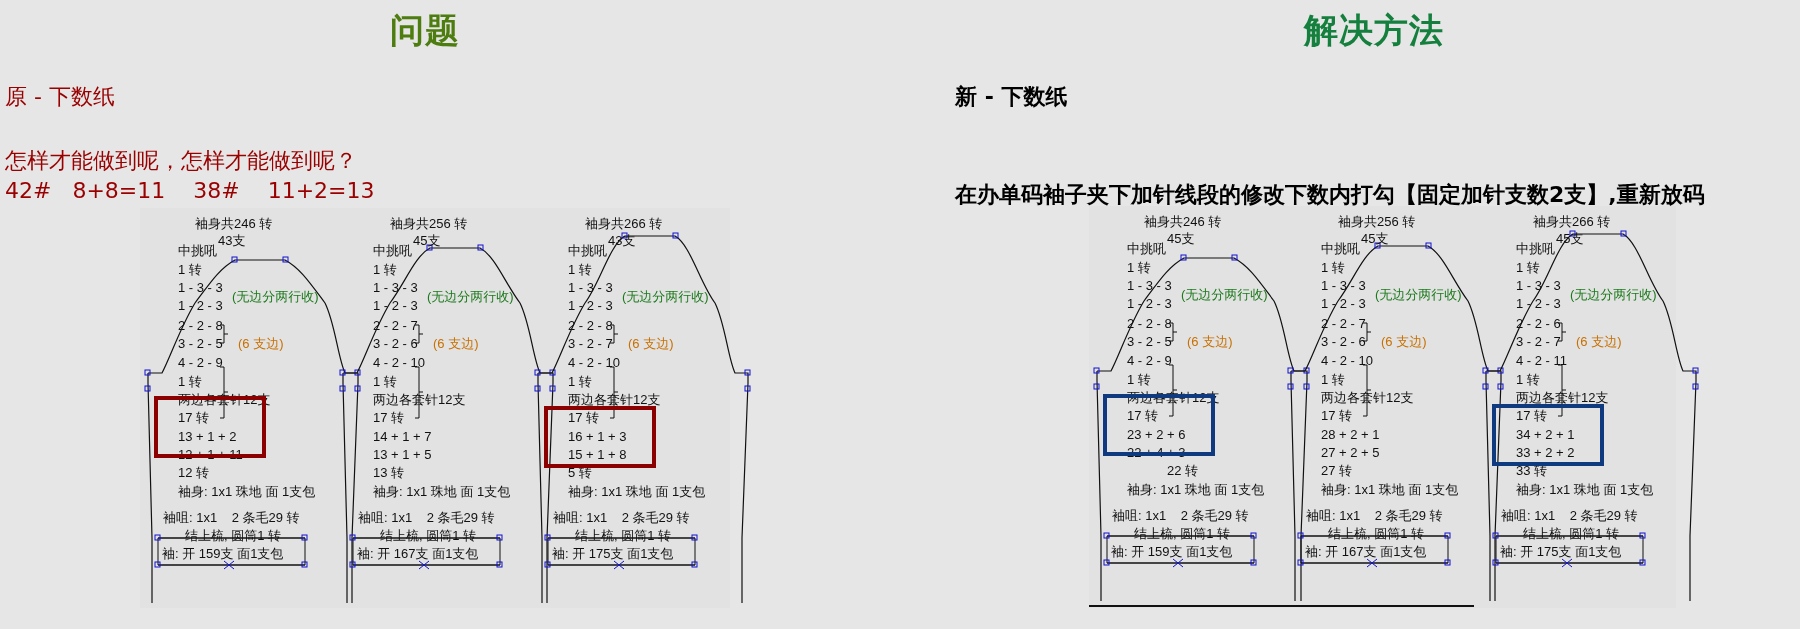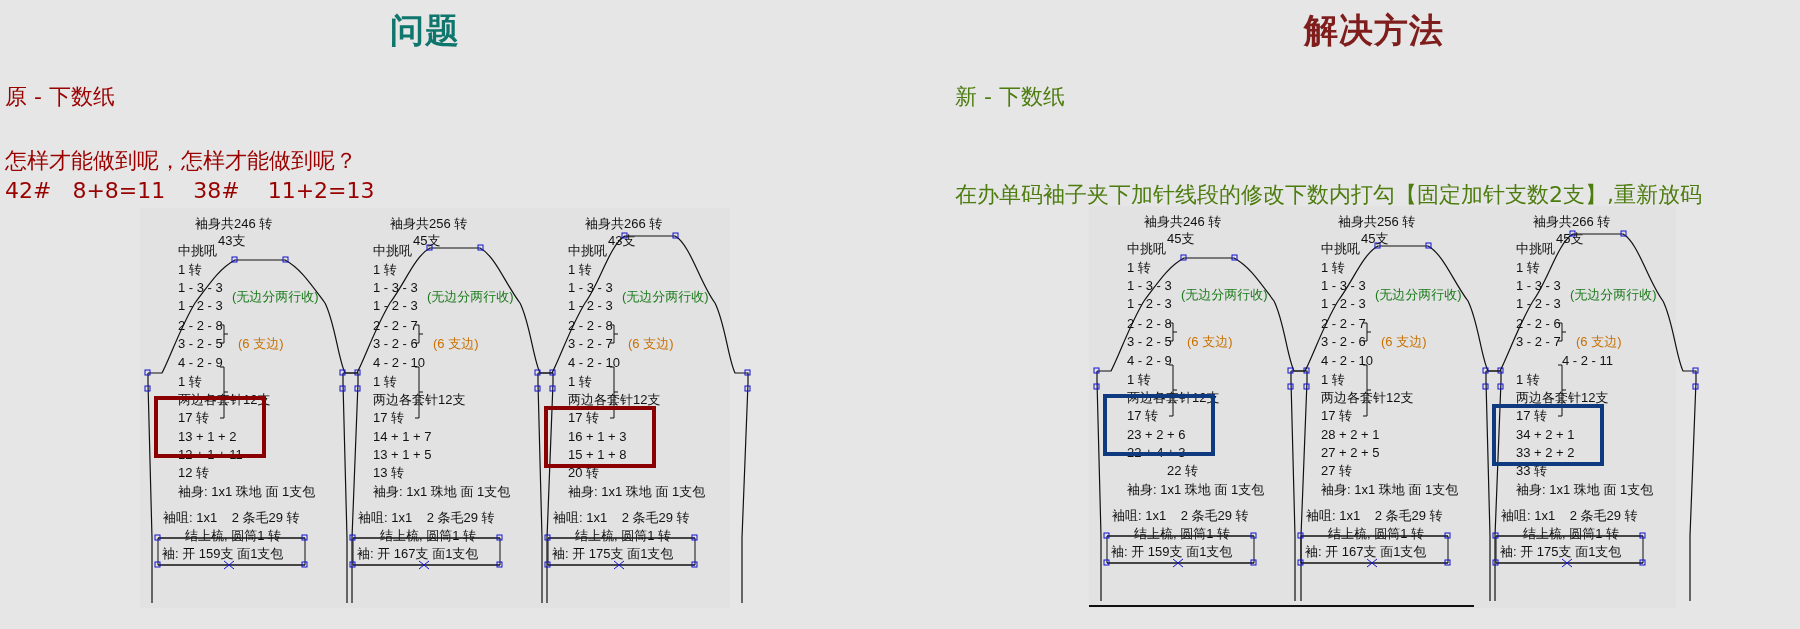--- a/index.html
+++ b/index.html
@@ -1,23 +1,23 @@
 <!DOCTYPE html>
 <html><head>
 <meta charset="utf-8">
 <style>
   html,body{margin:0;padding:0;}
   body{width:1800px;height:629px;background:#e6e6e6;position:relative;overflow:hidden;
        font-family:"DejaVu Sans","Liberation Sans",sans-serif;}
   .title{position:absolute;top:8px;font-size:34px;font-weight:bold;letter-spacing:1px;}
-  .title.red{left:390px;color:#0f766e;}
-  .title.blue{left:1304px;color:#7f1d1d;}
+  .title.red{left:390px;color:#4d7c0f;}
+  .title.blue{left:1304px;color:#15803d;}
   .line{position:absolute;font-size:22px;white-space:nowrap;}
   .red-t{color:#9a0000;}
-  .blue-t{color:#4d7c0f;}
+  .blue-t{color:#000000;font-weight:bold;}
   .panel{position:absolute;background:#e2e2e2;}
   .sleeve{position:absolute;width:196px;height:400px;}
   .sleeve svg{position:absolute;left:0;top:0;}
   .lbl{position:absolute;font-family:"Liberation Sans","DejaVu Sans",sans-serif;font-size:13px;color:#111;white-space:nowrap;line-height:14px;}
   .lbl.green{color:#1a7a1a;}
   .lbl.orange{color:#c87000;}
   .hl{position:absolute;border:4px solid;box-sizing:border-box;}
   .hl.red{border-color:#8b0000;}
   .hl.blue{border-color:#0f3a80;}
   .baseline{position:absolute;height:2px;background:#111;}
@@ -164,21 +164,21 @@
       <div class="lbl green" style="left:92px;top:82px;">(无边分两行收)</div>
       <div class="lbl" style="left:38px;top:111px;">2 - 2 - 8</div>
       <div class="lbl" style="left:38px;top:129px;">3 - 2 - 7</div>
       <div class="lbl" style="left:38px;top:148px;">4 - 2 - 10</div>
       <div class="lbl orange" style="left:98px;top:129px;">(6 支边)</div>
       <div class="lbl" style="left:38px;top:167px;">1 转</div>
       <div class="lbl" style="left:38px;top:185px;">两边各套针12支</div>
       <div class="lbl" style="left:38px;top:203px;">17 转</div>
       <div class="lbl" style="left:38px;top:222px;">16 + 1 + 3</div>
       <div class="lbl" style="left:38px;top:240px;">15 + 1 + 8</div>
-      <div class="lbl" style="left:38px;top:258px;">20 转</div>
+      <div class="lbl" style="left:38px;top:258px;">5 转</div>
       <div class="lbl" style="left:38px;top:277px;">袖身: 1x1  珠地  面 1支包</div>
       <div class="lbl" style="left:23px;top:303px;white-space:pre;">袖咀: 1x1    2 条毛29 转</div>
       <div class="lbl" style="left:45px;top:321px;">结上梳, 圆筒1 转</div>
       <div class="lbl" style="left:22px;top:339px;">袖: 开 175支 面1支包</div>
       <div class="hl red" style="left:14px;top:198px;width:112px;height:62px;"></div>
     </div>
     <div class="sleeve" style="left: 1089px; top: 206px;">
       <svg width="230" height="400">
         <path d="M8 165 L8 175 L12 330 L12 395 M8 165 L22 165 C30 150, 40 120, 55 95 C70 75, 80 60, 95 52 L145 52 C160 60, 170 75, 185 95 C195 115, 198 150, 205 165 L218 165 L218 175 L212 330 L212 395" fill="none" stroke="#111" stroke-width="1.2"></path>
         <line x1="18" y1="330" x2="165" y2="330" stroke="#111" stroke-width="1.3"></line>
@@ -295,21 +295,21 @@
       </svg>
       <div class="lbl" style="left:55px;top:9px;">袖身共266 转</div>
       <div class="lbl" style="left:78px;top:26px;">45支</div>
       <div class="lbl" style="left:38px;top:36px;">中挑吼</div>
       <div class="lbl" style="left:38px;top:55px;">1 转</div>
       <div class="lbl" style="left:38px;top:73px;">1 - 3 - 3</div>
       <div class="lbl" style="left:38px;top:91px;">1 - 2 - 3</div>
       <div class="lbl green" style="left:92px;top:82px;">(无边分两行收)</div>
       <div class="lbl" style="left:38px;top:111px;">2 - 2 - 6</div>
       <div class="lbl" style="left:38px;top:129px;">3 - 2 - 7</div>
-      <div class="lbl" style="left:38px;top:148px;margin-left:46px;">4 - 2 - 11</div>
+      <div class="lbl" style="left:38px;top:148px;">4 - 2 - 11</div>
       <div class="lbl orange" style="left:98px;top:129px;">(6 支边)</div>
       <div class="lbl" style="left:38px;top:167px;">1 转</div>
       <div class="lbl" style="left:38px;top:185px;">两边各套针12支</div>
       <div class="lbl" style="left:38px;top:203px;">17 转</div>
       <div class="lbl" style="left:38px;top:222px;">34 + 2 + 1</div>
       <div class="lbl" style="left:38px;top:240px;">33 + 2 + 2</div>
       <div class="lbl" style="left:38px;top:258px;">33 转</div>
       <div class="lbl" style="left:38px;top:277px;">袖身: 1x1  珠地  面 1支包</div>
       <div class="lbl" style="left:23px;top:303px;white-space:pre;">袖咀: 1x1    2 条毛29 转</div>
       <div class="lbl" style="left:45px;top:321px;">结上梳, 圆筒1 转</div>

